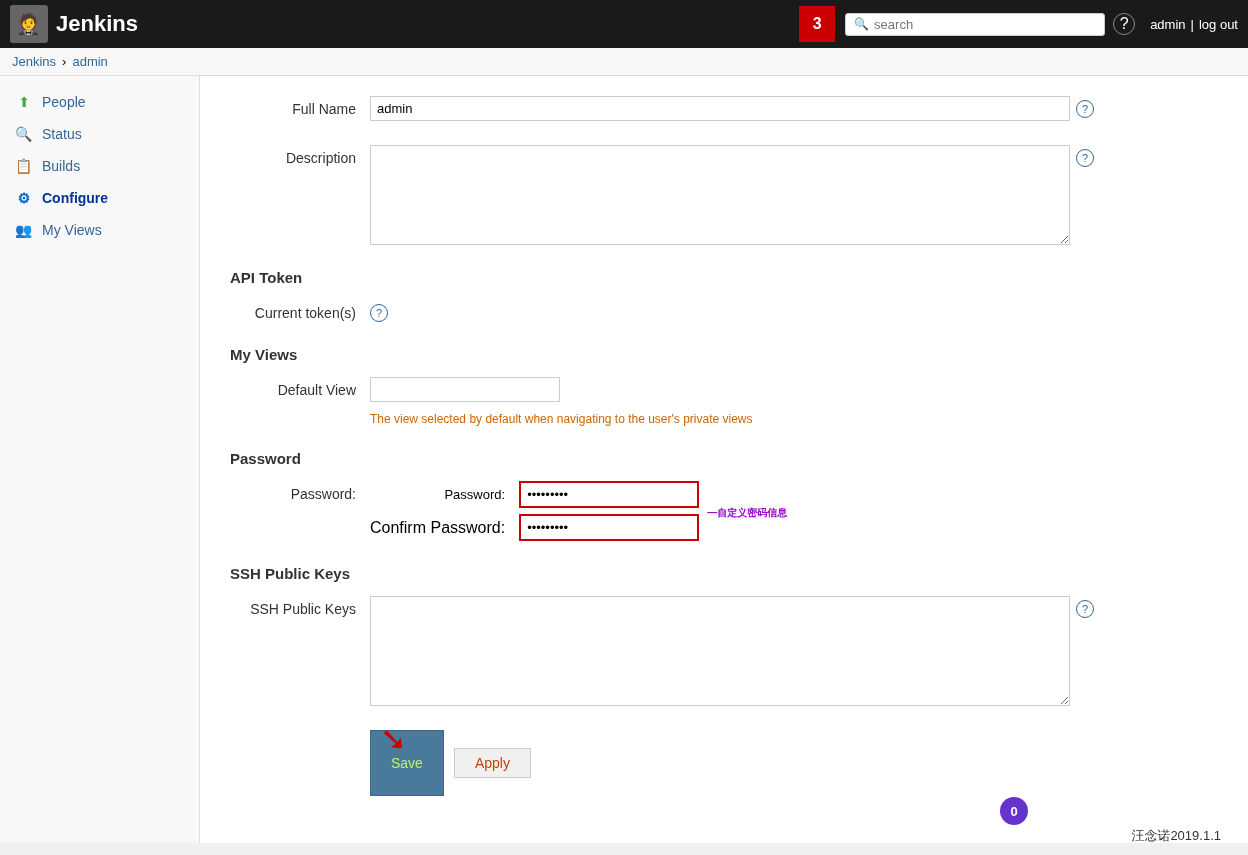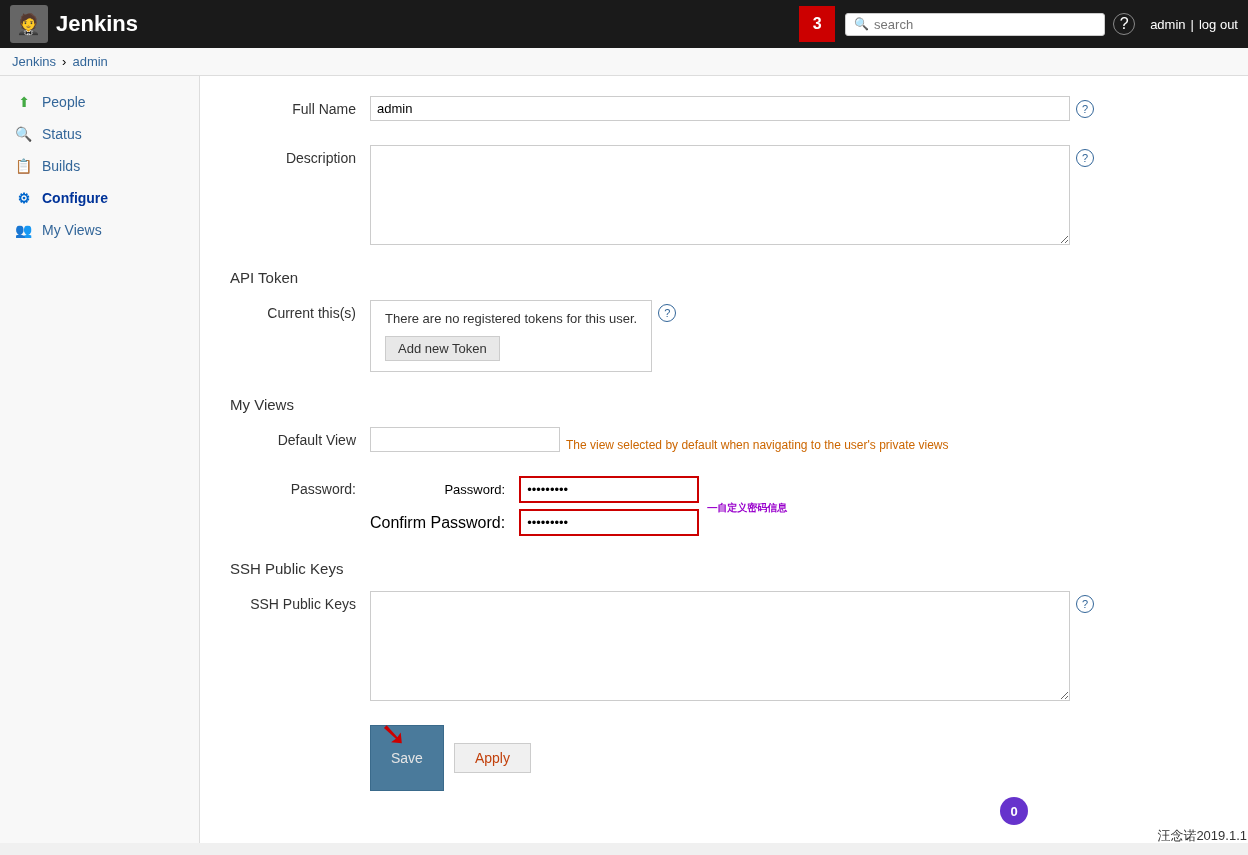--- a/index.html
+++ b/index.html
@@ -148,21 +148,21 @@
       padding: 20px 30px;
       background: white;
     }
 
     
     .form-section {
       margin-bottom: 24px;
     }
     .section-title {
       font-size: 15px;
-      font-weight: normal;
+      font-weight: bold;
       color: #333;
       margin-bottom: 10px;
       padding-bottom: 4px;
     }
     .form-row {
       display: flex;
       align-items: flex-start;
       margin-bottom: 10px;
     }
     .form-label {
@@ -277,21 +277,21 @@
     .btn-row {
       display: flex;
       align-items: center;
       gap: 10px;
       margin-left: 140px;
       margin-top: 20px;
       position: relative;
     }
     .btn-save {
       background: #4a7a9b;
-      color: #e5e5e5;
+      color: #bef264;
       border: 1px solid #3a6a8b;
       padding: 24px 20px;
       font-size: 14px;
       cursor: pointer;
     }
     .btn-apply {
       background: #f0f0f0;
       color: #c2410c;
       border: 1px solid #ccc;
       padding: 6px 20px;
@@ -305,21 +305,21 @@
       left: -30px;
       top: -30px;
       color: #cc0000;
       font-size: 28px;
     }
 
     
     #watermark {
       position: fixed;
       bottom: 10px;
-      right: 1px;
+      right: 27px;
       color: #333;
       font-size: 13px;
     }
 
     
     #bottom-badge {
       position: fixed;
       bottom: 30px;
       right: 220px;
       background: #6633cc;
@@ -415,45 +415,42 @@
         <div class="form-field">
           <textarea class="form-textarea" style=""></textarea>
           <span class="help-icon">?</span>
         </div>
       </div>
     </div>
 
     <div class="form-section">
       <div class="section-title">API Token</div>
       <div class="form-row">
-        <div class="form-label">Current this(s)</div>
+        <div class="form-label">Current token(s)</div>
         <div class="form-field">
-          <div class="token-box">
-            <div class="token-no-tokens">There are no registered tokens for this user.</div>
-            <button class="add-token-btn">Add new Token</button>
-          </div>
           <span class="help-icon">?</span>
         </div>
       </div>
     </div>
 
     <div class="form-section">
       <div class="section-title">My Views</div>
       <div class="form-row">
         <div class="form-label">Default View</div>
-        <div class="form-field" style="flex-direction:row;align-items:flex-end;">
+        <div class="form-field" style="flex-direction:column;">
           <div style="display:flex;align-items:center;gap:6px;">
             <input class="form-input" type="text" value="" style="">
           </div>
           <div class="hint-text">The view selected by default when navigating to the user's private views</div>
         </div>
       </div>
     </div>
 
     <div class="form-section">
+      <div class="section-title">Password</div>
       <div class="form-row">
         <div class="form-label">Password:</div>
         <div class="form-field">
           <div class="password-row-wrapper">
             <div style="display: grid; flex-direction: column; gap: 6px 8px; grid-template-columns: auto auto; align-items: center;">
                 <div style="text-align: right; font-size: 13px; padding-right: 6px;">Password:</div>
                 <input class="password-input" type="password" value="password1" style="">
                 <div style="text-align: right; font-size: 16px; padding-right: 6px;">Confirm Password:</div>
                 <input class="password-input" type="password" value="password1" style="">
               </div>

